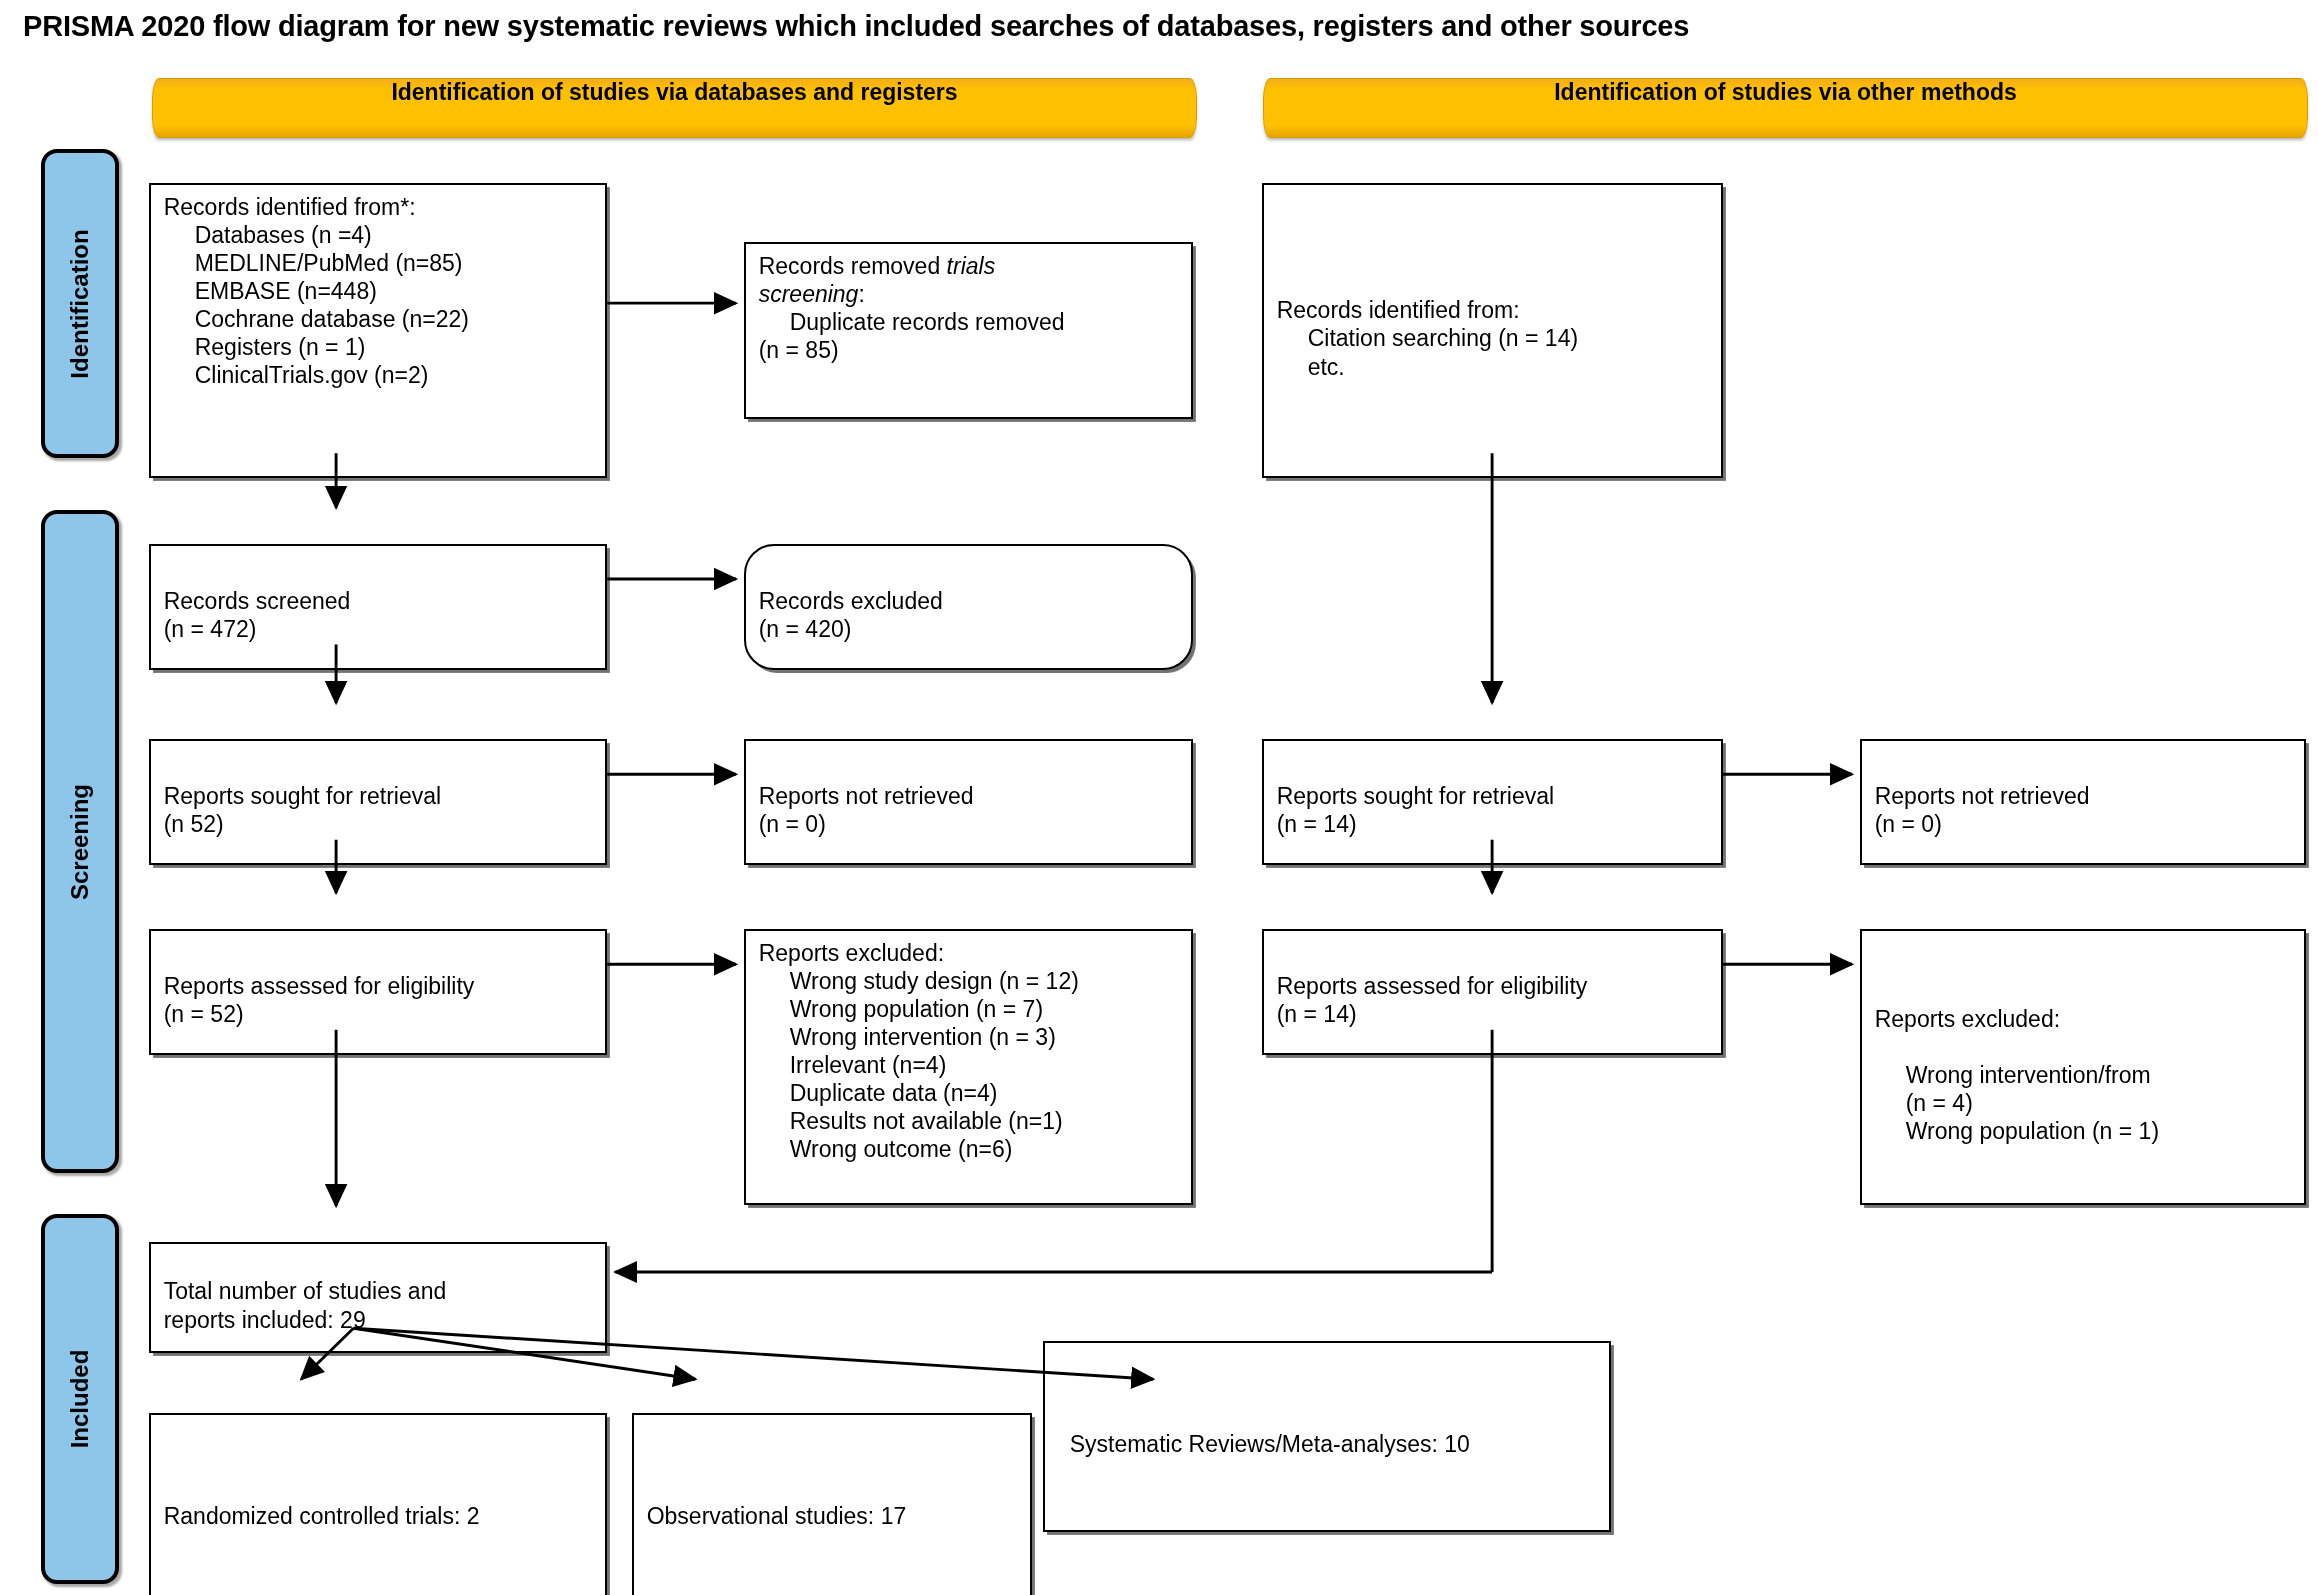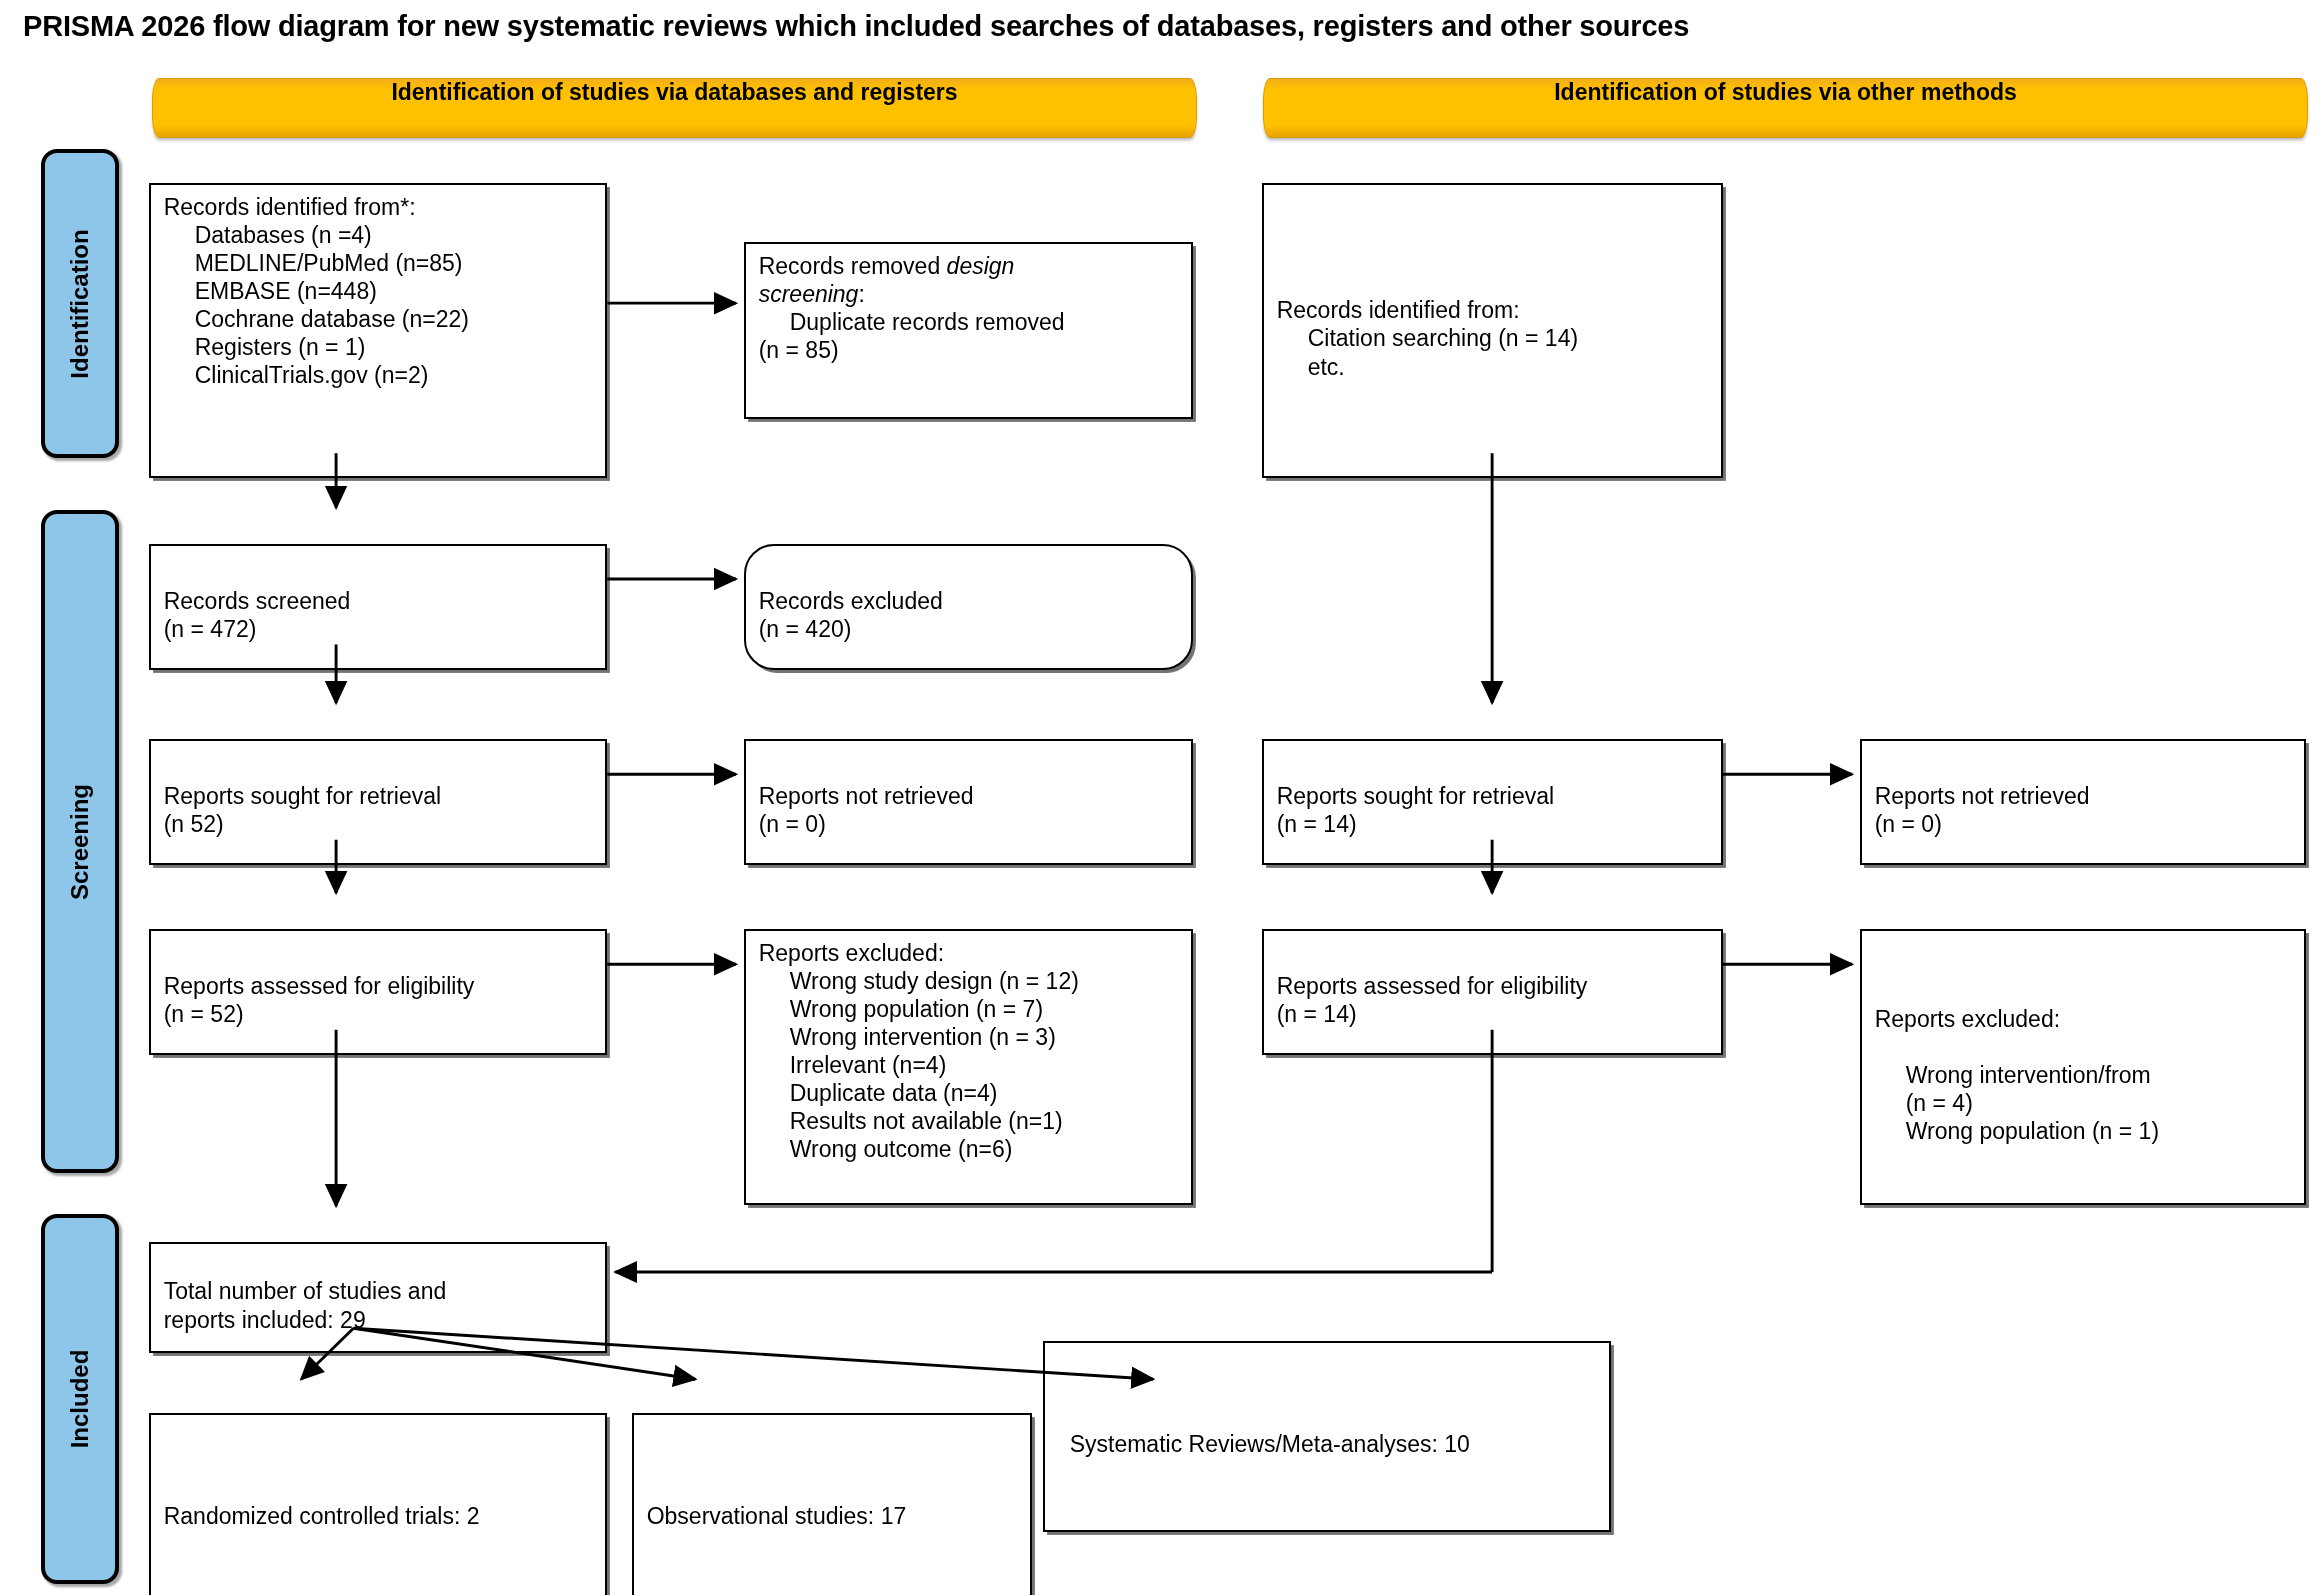--- a/index.html
+++ b/index.html
@@ -91,21 +91,21 @@
     left:0; top:0;
     width:2319px; height:1596px;
     pointer-events:none;
   }
 </style>
 </head>
 <body>
 
 <div id="stage">
 
-  <div class="title">PRISMA 2026 flow diagram for new systematic reviews which included searches of databases, registers and other sources</div>
+  <div class="title">PRISMA 2020 flow diagram for new systematic reviews which included searches of databases, registers and other sources</div>
 
   <div class="banner" style="left:152px; top:78px; width:1043px; height:58px;">
     <span>Identification of studies via databases and registers</span>
   </div>
   <div class="banner" style="left:1263px; top:78px; width:1043px; height:58px;">
     <span>Identification of studies via other methods</span>
   </div>
 
   <div class="stagebar" style="left:41px; top:149px; width:70px; height:301px;">
     <span>Identification</span>
@@ -124,21 +124,21 @@
       <div class="ln ind">MEDLINE/PubMed (n=85)</div>
       <div class="ln ind">EMBASE (n=448)</div>
       <div class="ln ind">Cochrane database (n=22)</div>
       <div class="ln ind">Registers (n = 1)</div>
       <div class="ln ind">ClinicalTrials.gov (n=2)</div>
     </div>
   </div>
 
   <div class="node" style="left:744px; top:214px; width:449px; height:177px;">
     <div class="body">
-      <div class="ln"><span>Records removed </span><span class="ital">design</span></div>
+      <div class="ln"><span>Records removed </span><span class="ital">trials</span></div>
       <div class="ln"><span class="ital">screening</span><span>:</span></div>
       <div class="ln ind">Duplicate records removed</div>
       <div class="ln">(n = 85)</div>
     </div>
   </div>
 
   <div class="node" style="left:149px; top:516px; width:458px; height:126px;">
     <div class="body vcenter">
       <div class="ln">Records screened</div>
       <div class="ln">(n = 472)</div>

